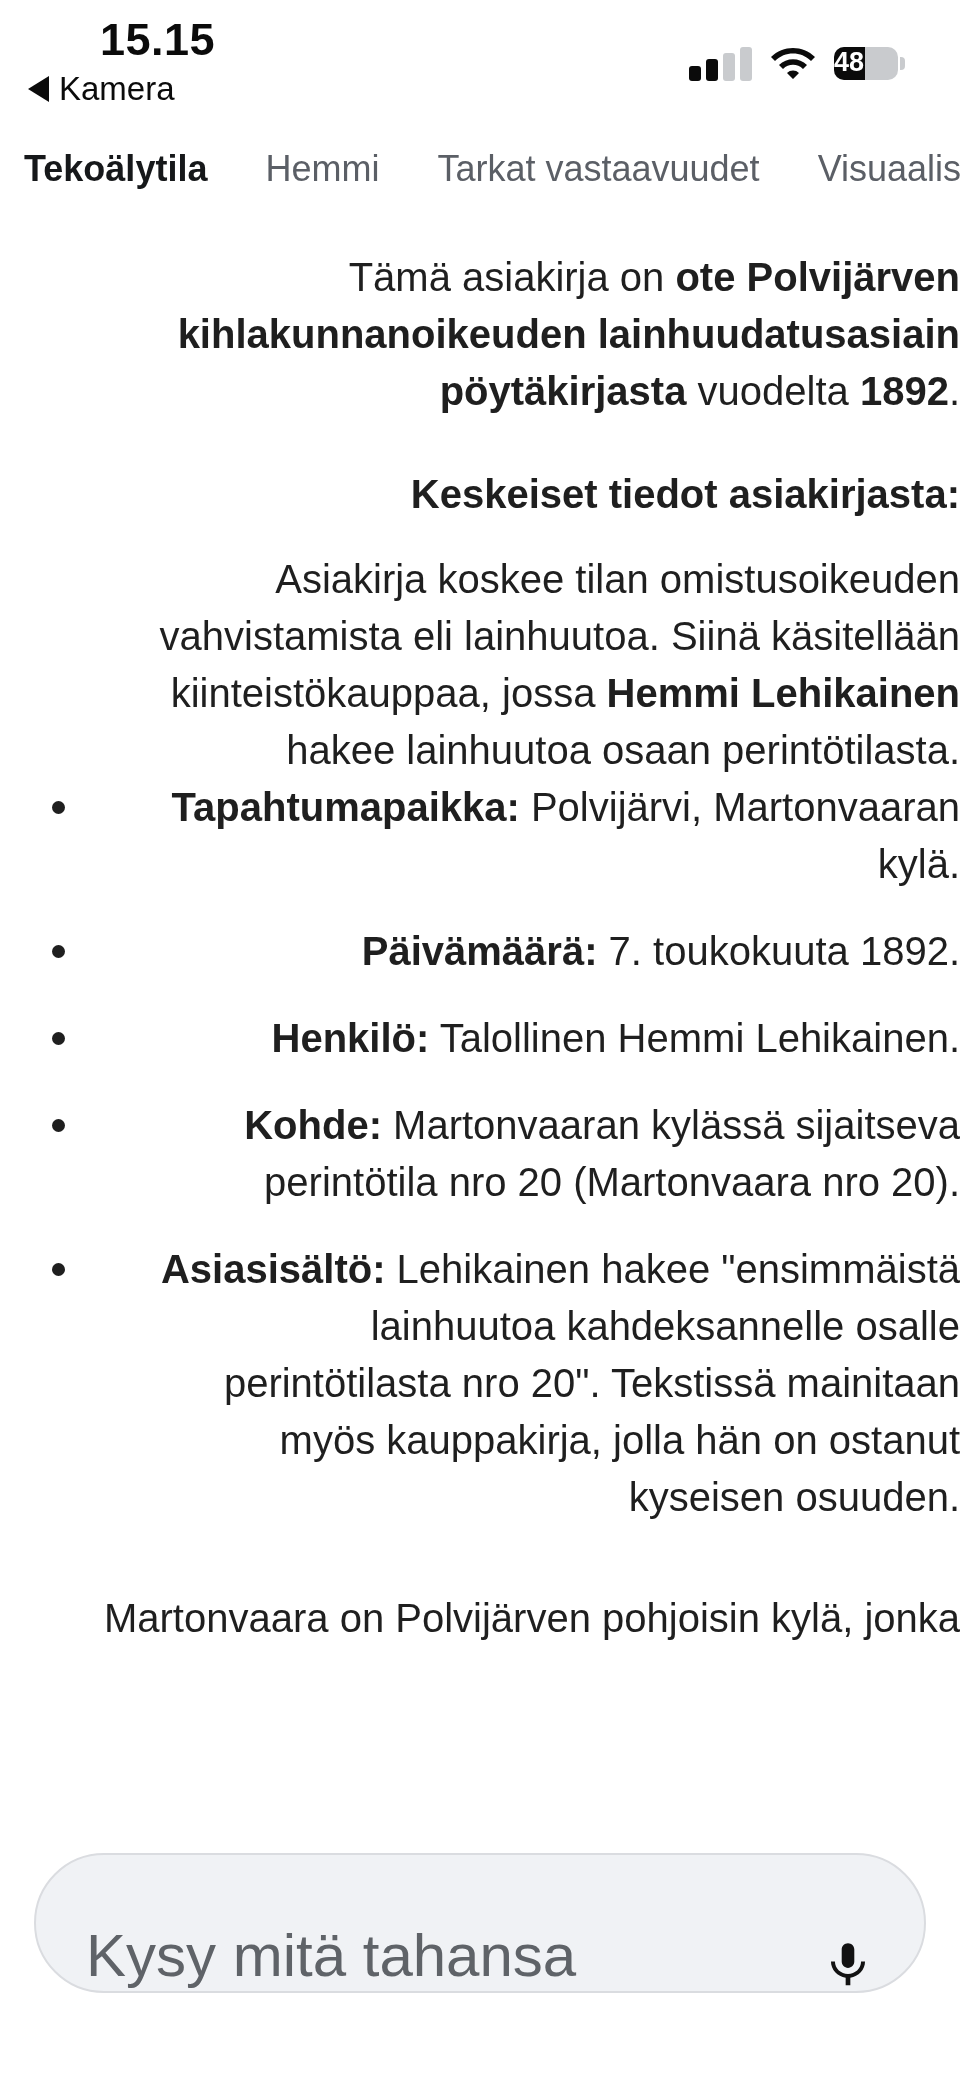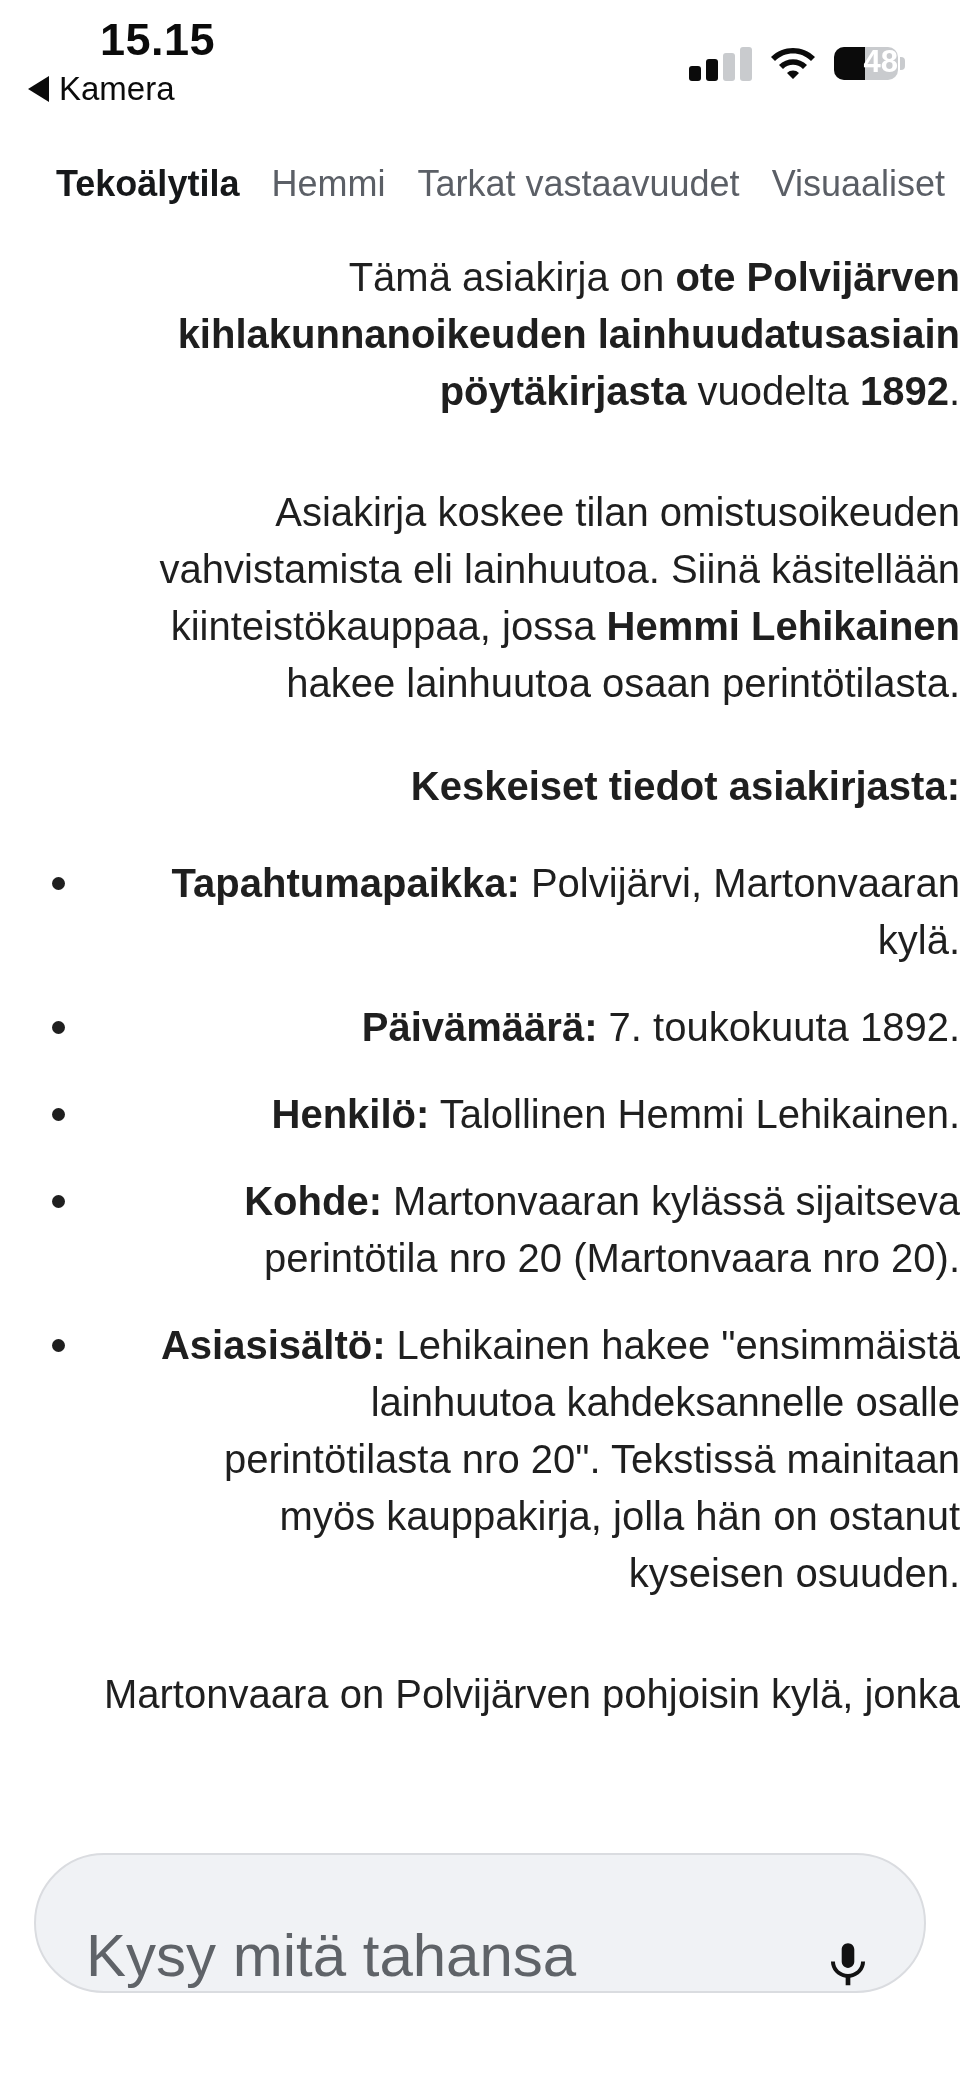--- a/index.html
+++ b/index.html
@@ -14,25 +14,25 @@
   .back-tri{width:0;height:0;border-top:13px solid transparent;border-bottom:13px solid transparent;border-right:21px solid #0b0b0b;}
   .back-label{font-size:33px;color:#0b0b0b;}
   .sysicons{position:absolute;right:62px;top:44px;display:flex;align-items:center;gap:17px;height:38px;}
   .sig{display:flex;align-items:flex-end;gap:5px;height:35px;}
   .sig i{display:block;width:12px;border-radius:3px;background:#c9cbce;}
   .sig i.on{background:#0b0b0b;}
   .s1{height:15px}.s2{height:22px}.s3{height:28px}.s4{height:34px}
   .wifi{display:block;}
   .batt{position:relative;width:64px;height:33px;border-radius:10px;background:#c9cbce;overflow:visible;}
   .batt-fill{position:absolute;left:0;top:0;bottom:0;width:48%;background:#0b0b0b;border-radius:10px 0 0 10px;}
-  .batt-label{position:absolute;left:0;right:0;top:50%;transform:translateY(-52%);text-align:right;color:#ffffff;font-size:31px;font-weight:700;letter-spacing:0;}
+  .batt-label{position:absolute;left:0;right:0;top:50%;transform:translateY(-52%);text-align:left;color:#ffffff;font-size:27px;font-weight:700;letter-spacing:0;}
   .batt-nub{position:absolute;right:-7px;top:10px;width:5px;height:13px;background:#c9cbce;border-radius:0 4px 4px 0;}
   
-  .tabs{position:absolute;top:148px;left:0;right:0;height:57px;display:flex;gap:32px;padding-left:56px;
-        white-space:nowrap;overflow:hidden;align-items:flex-end;}
+  .tabs{position:absolute;top:148px;left:0;right:0;height:57px;display:flex;gap:58px;padding-left:24px;
+        white-space:nowrap;overflow:hidden;align-items:flex-start;}
   .tab{font-size:36px;color:#5b5f66;flex:0 0 auto;cursor:pointer;}
   .tab.active{color:#16181a;font-weight:700;}
   
   main{position:absolute;left:50px;right:0;top:249px;text-align:right;}
   .line{height:57px;line-height:57px;font-size:40px;white-space:nowrap;color:#1f1f1f;}
   .line .b{font-weight:700;}
   .blk-p{margin-top:64px;}
   .blk-p:first-child{margin-top:0;}
   .blk-h{margin-top:46px;}
   .blk-h .line{font-weight:700;}
@@ -84,28 +84,28 @@
   <span class="tab">Tarkat vastaavuudet</span>
   <span class="tab">Visuaaliset</span>
 </div>
 
 <main>
     <div class="blk blk-p">
       <div class="line"><span>Tämä asiakirja on </span><span class="b">ote Polvijärven</span></div>
       <div class="line"><span class="b">kihlakunnanoikeuden lainhuudatusasiain</span></div>
       <div class="line"><span class="b">pöytäkirjasta</span><span> vuodelta </span><span class="b">1892</span><span>.</span></div>
     </div>
+    <div class="blk blk-h">
+      <div class="line"><span class="b">Keskeiset tiedot asiakirjasta:</span></div>
+    </div>
     <div class="blk blk-p">
       <div class="line"><span>Asiakirja koskee tilan omistusoikeuden</span></div>
       <div class="line"><span>vahvistamista eli lainhuutoa. Siinä käsitellään</span></div>
       <div class="line"><span>kiinteistökauppaa, jossa </span><span class="b">Hemmi Lehikainen</span></div>
       <div class="line"><span>hakee lainhuutoa osaan perintötilasta.</span></div>
-    </div>
-    <div class="blk blk-h">
-      <div class="line"><span class="b">Keskeiset tiedot asiakirjasta:</span></div>
     </div>
     <div class="list">
       <div class="li">
         <span class="dot"></span>
         <div>
           <div class="line"><span class="b">Tapahtumapaikka:</span><span> Polvijärvi, Martonvaaran</span></div>
           <div class="line"><span>kylä.</span></div>
         </div>
       </div>
       <div class="li">

